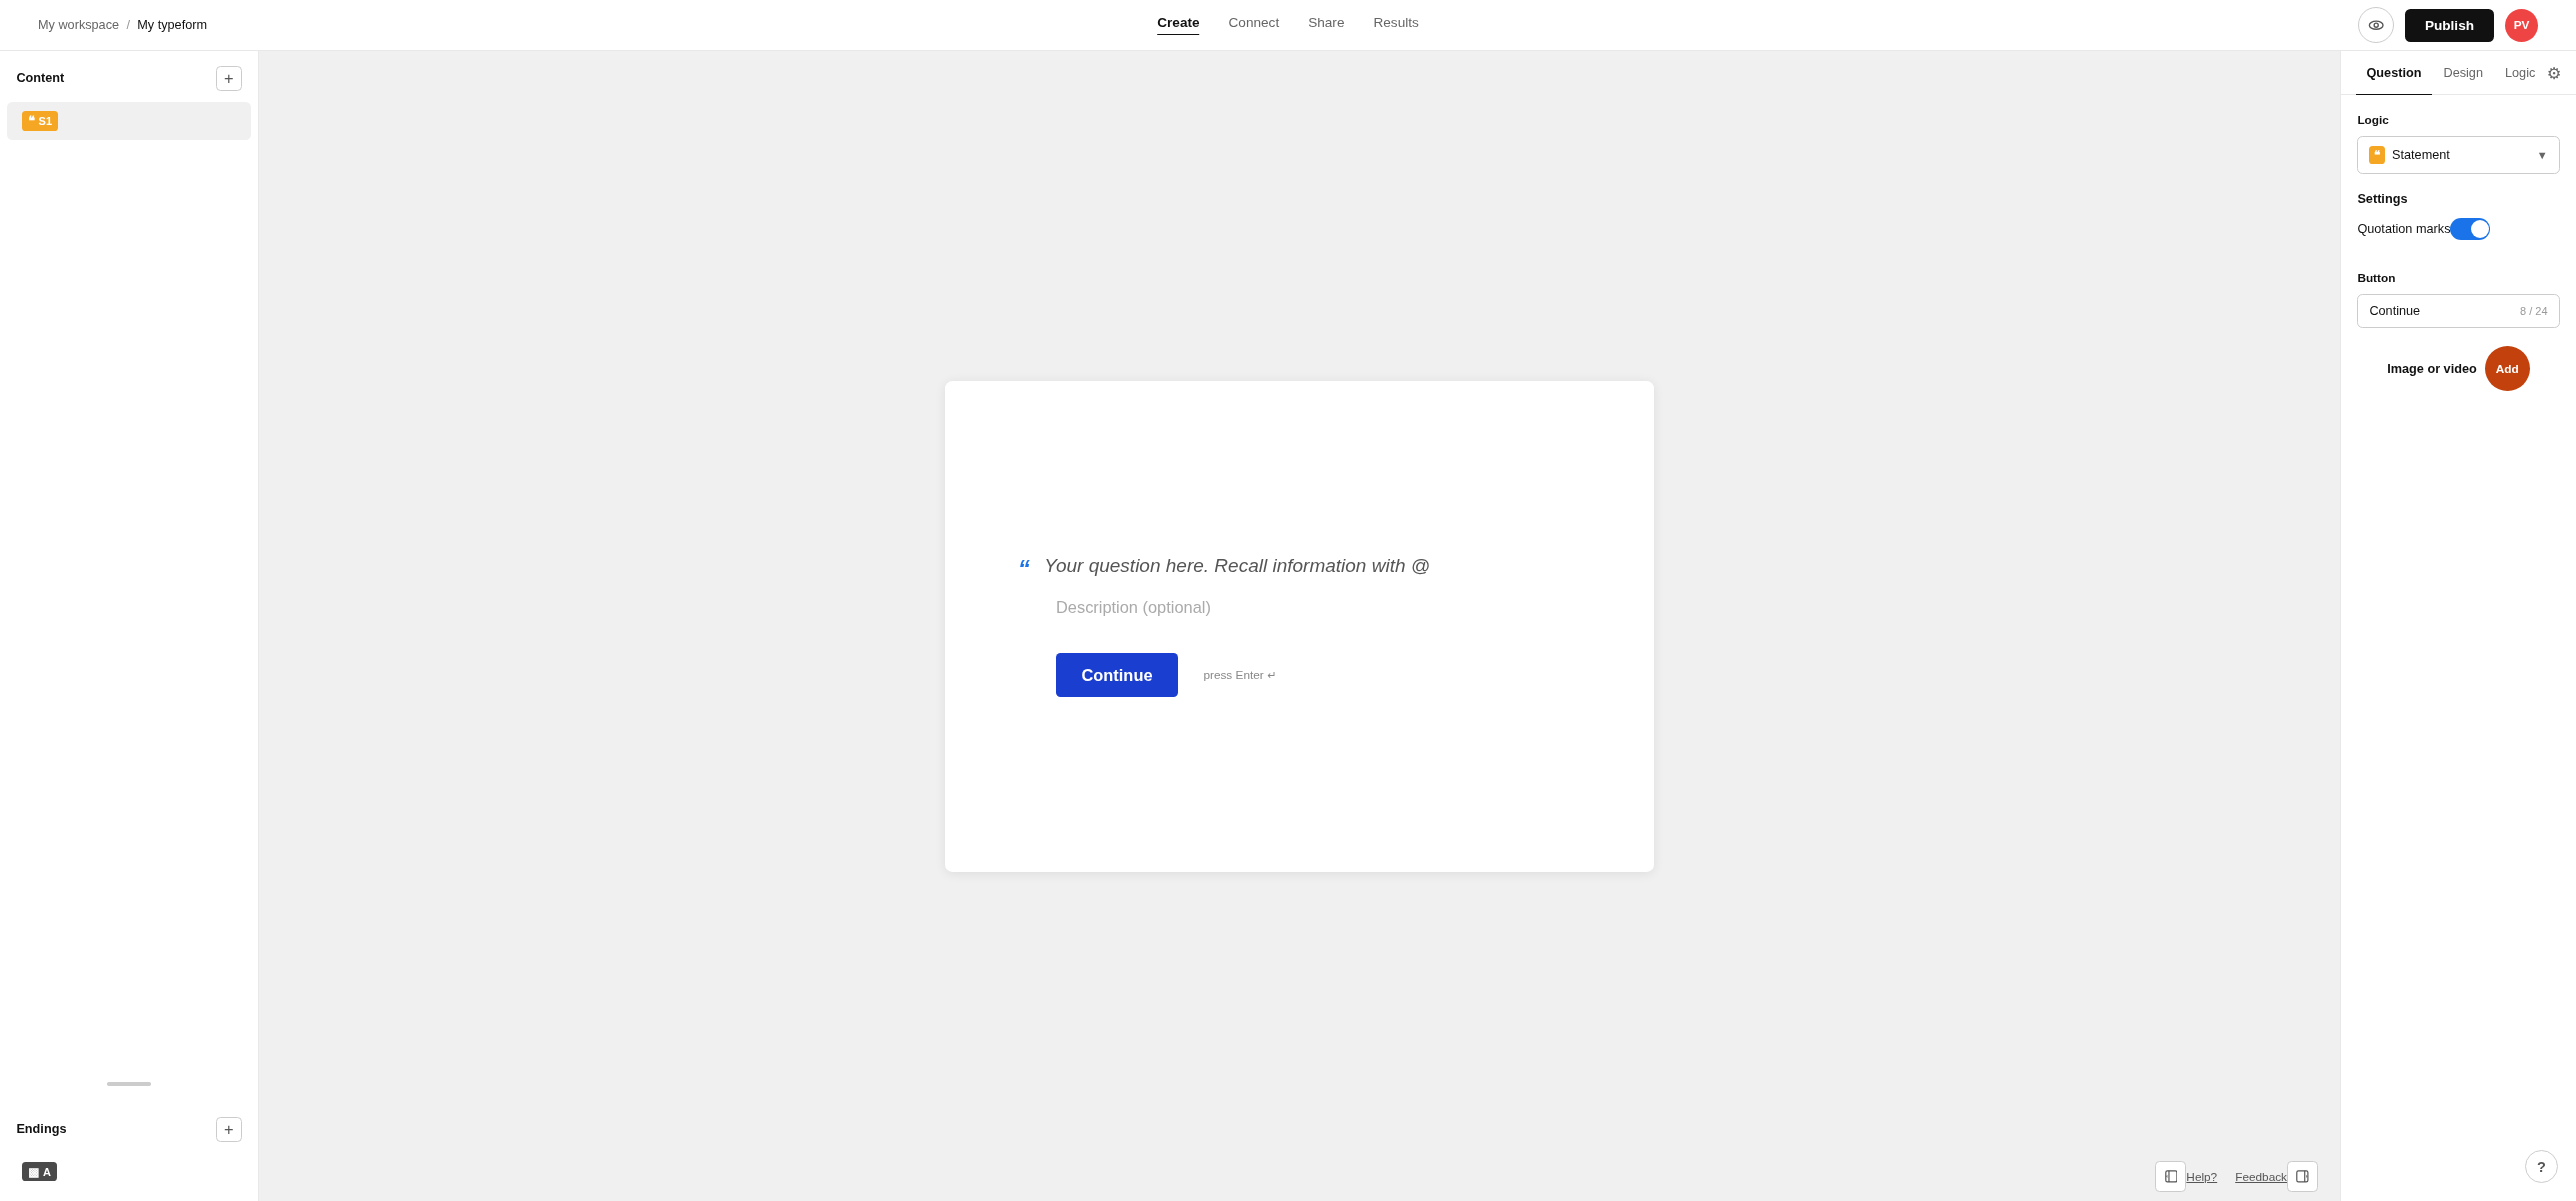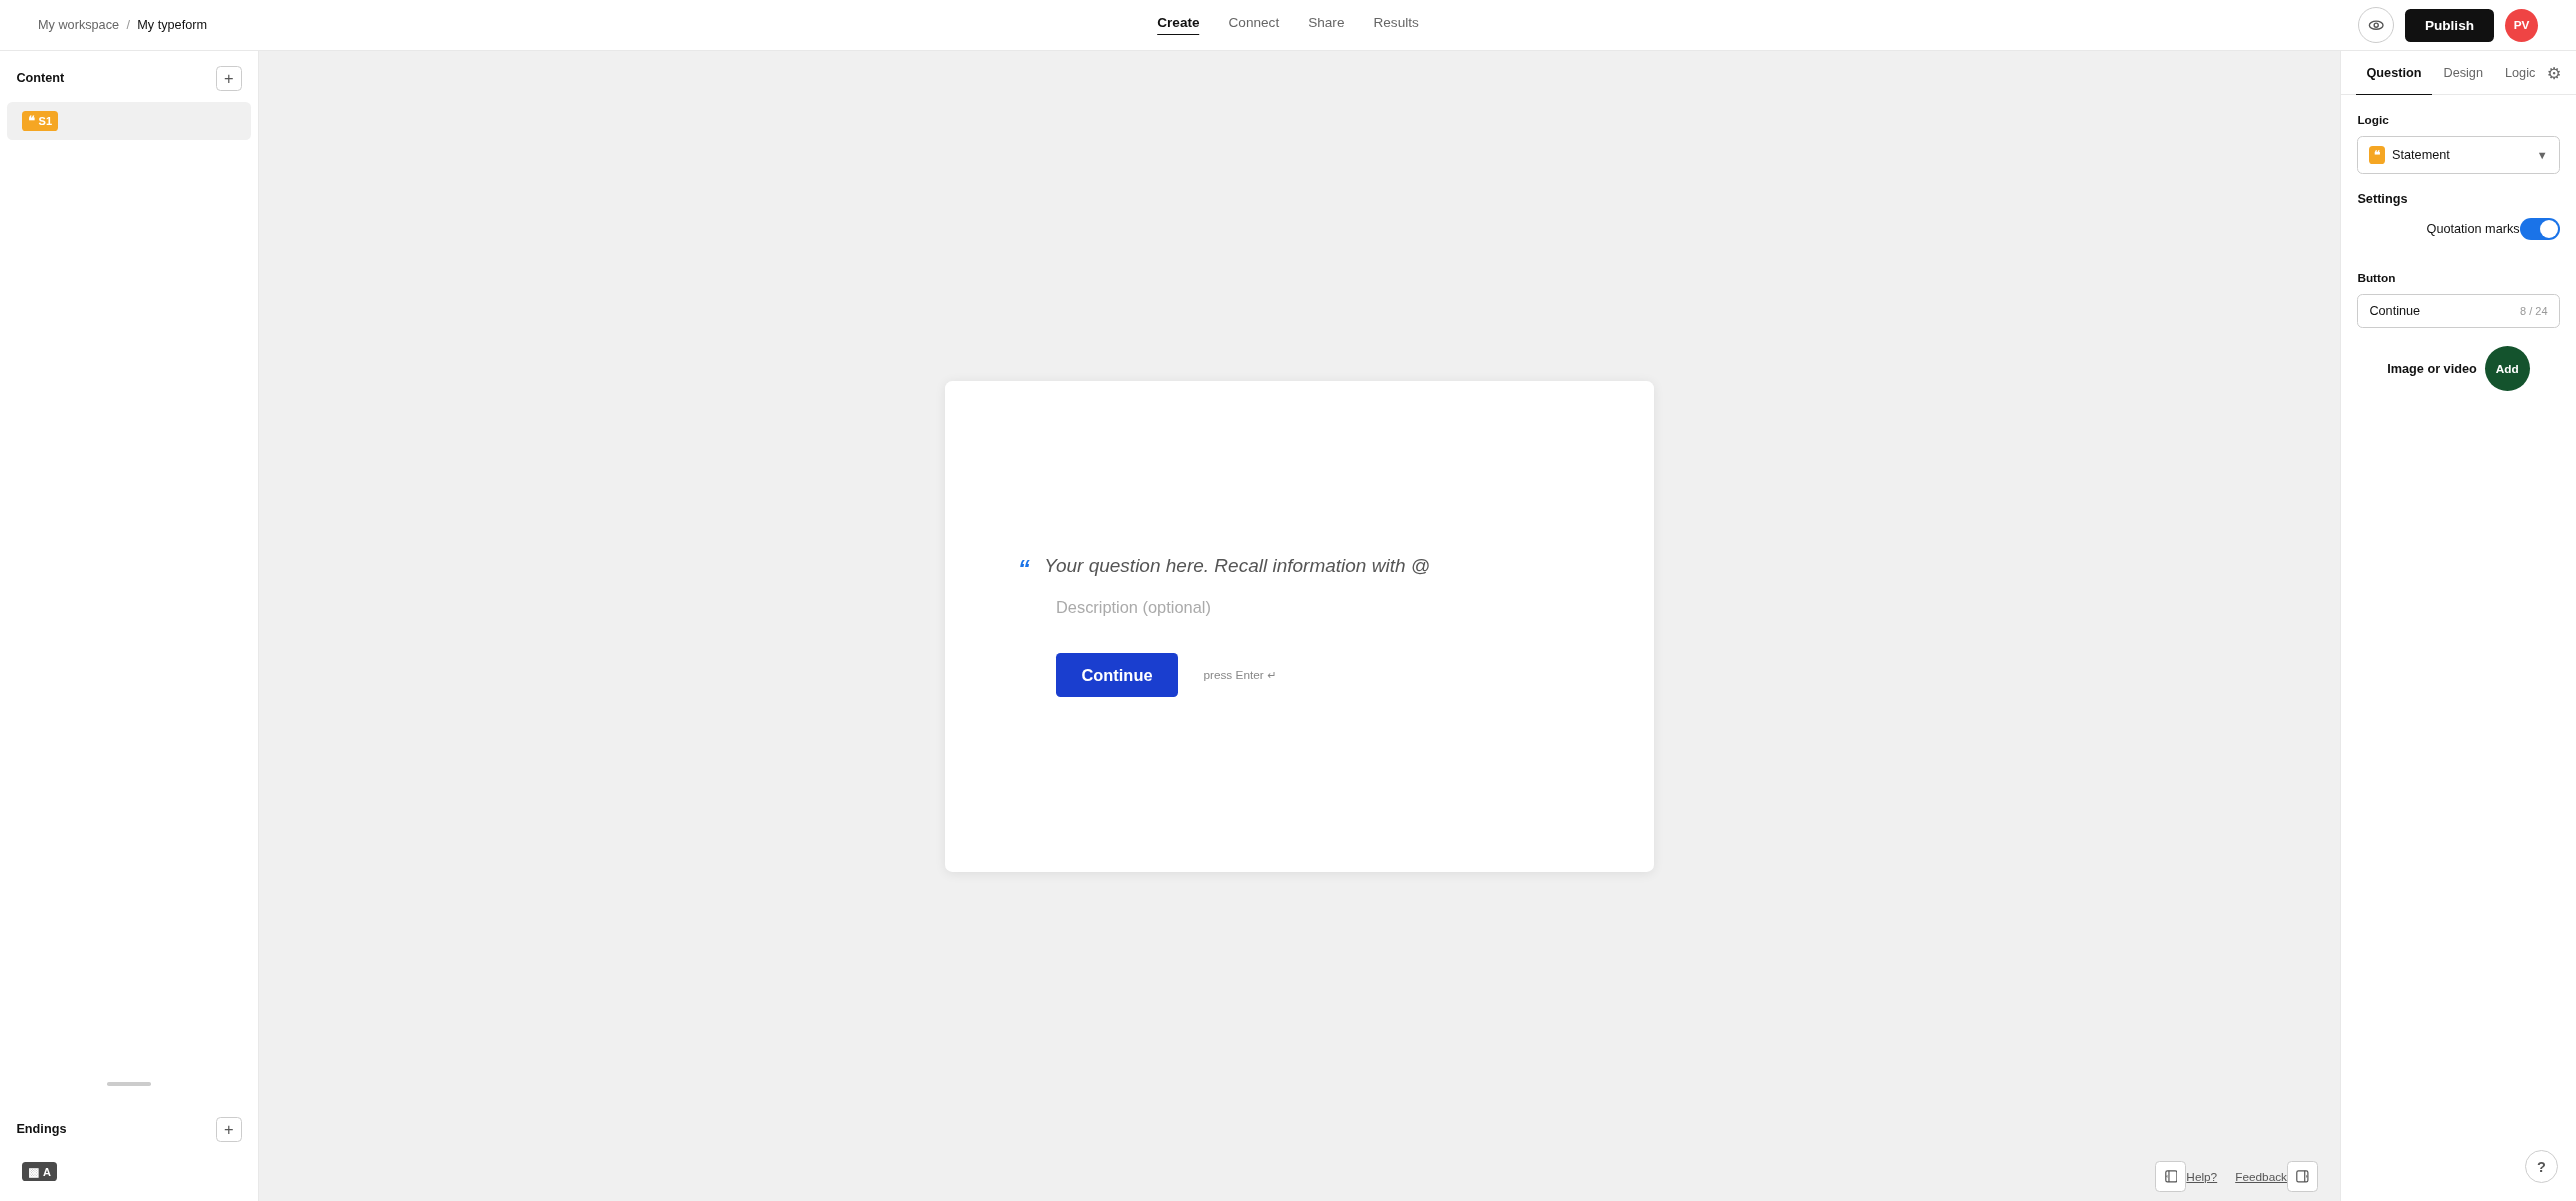--- a/index.html
+++ b/index.html
@@ -136,21 +136,21 @@
     .type-select-inner { display: flex; align-items: center; gap: 7.3px; }
     .type-icon {
       background: #f5a623; color: #fff; border-radius: 3.6px;
       padding: 1.8px 4.5px; font-size: 11.8px; font-weight: 700;
     }
     .type-label { font-size: 12.7px; color: #111; }
     .chevron-down { font-size: 11px; color: #666; }
 
     .settings-section-title { font-size: 12.7px; font-weight: 600; color: #111; margin-bottom: 12.7px; }
     .setting-row {
-      display: flex; align-items: center; justify-content: flex-end; margin-bottom: 12.7px;
+      display: flex; align-items: center; justify-content: flex-start; margin-bottom: 12.7px;
     }
     .setting-name { font-size: 12.7px; color: #111; }
     .toggle {
       width: 40px; height: 22px; border-radius: 11px; background: #1a73e8;
       position: relative; cursor: pointer; flex-shrink: 0;
     }
     .toggle-thumb {
       position: absolute; top: 1.8px; right: 1.8px; width: 18px; height: 18px;
       border-radius: 50%; background: #fff;
     }
@@ -160,21 +160,21 @@
       display: flex; align-items: center; justify-content: space-between;
     }
     .button-input-text { font-size: 12.7px; color: #111; }
     .button-char-count { font-size: 11px; color: #999; }
 
     .image-video-row {
       display: flex; align-items: center; justify-content: center; gap: 8px;
     }
     .image-video-label { font-size: 12.7px; font-weight: 600; color: #111; }
     .add-media-btn {
-      background: #14532d; color: #fff; border: none; border-radius: 50%;
+      background: #c2410c; color: #fff; border: none; border-radius: 50%;
       width: 45px; height: 45px; font-size: 11.8px; cursor: pointer; font-weight: 600;
       display: flex; align-items: center; justify-content: center;
     }
 
     
     .help-circle {
       position: fixed; bottom: 18px; right: 18px;
       width: 33px; height: 33px; border-radius: 50%; border: 1.8px solid #ccc;
       background: #fff; display: flex; align-items: center; justify-content: center;
       font-size: 14.5px; color: #555; cursor: pointer; font-weight: 600;

